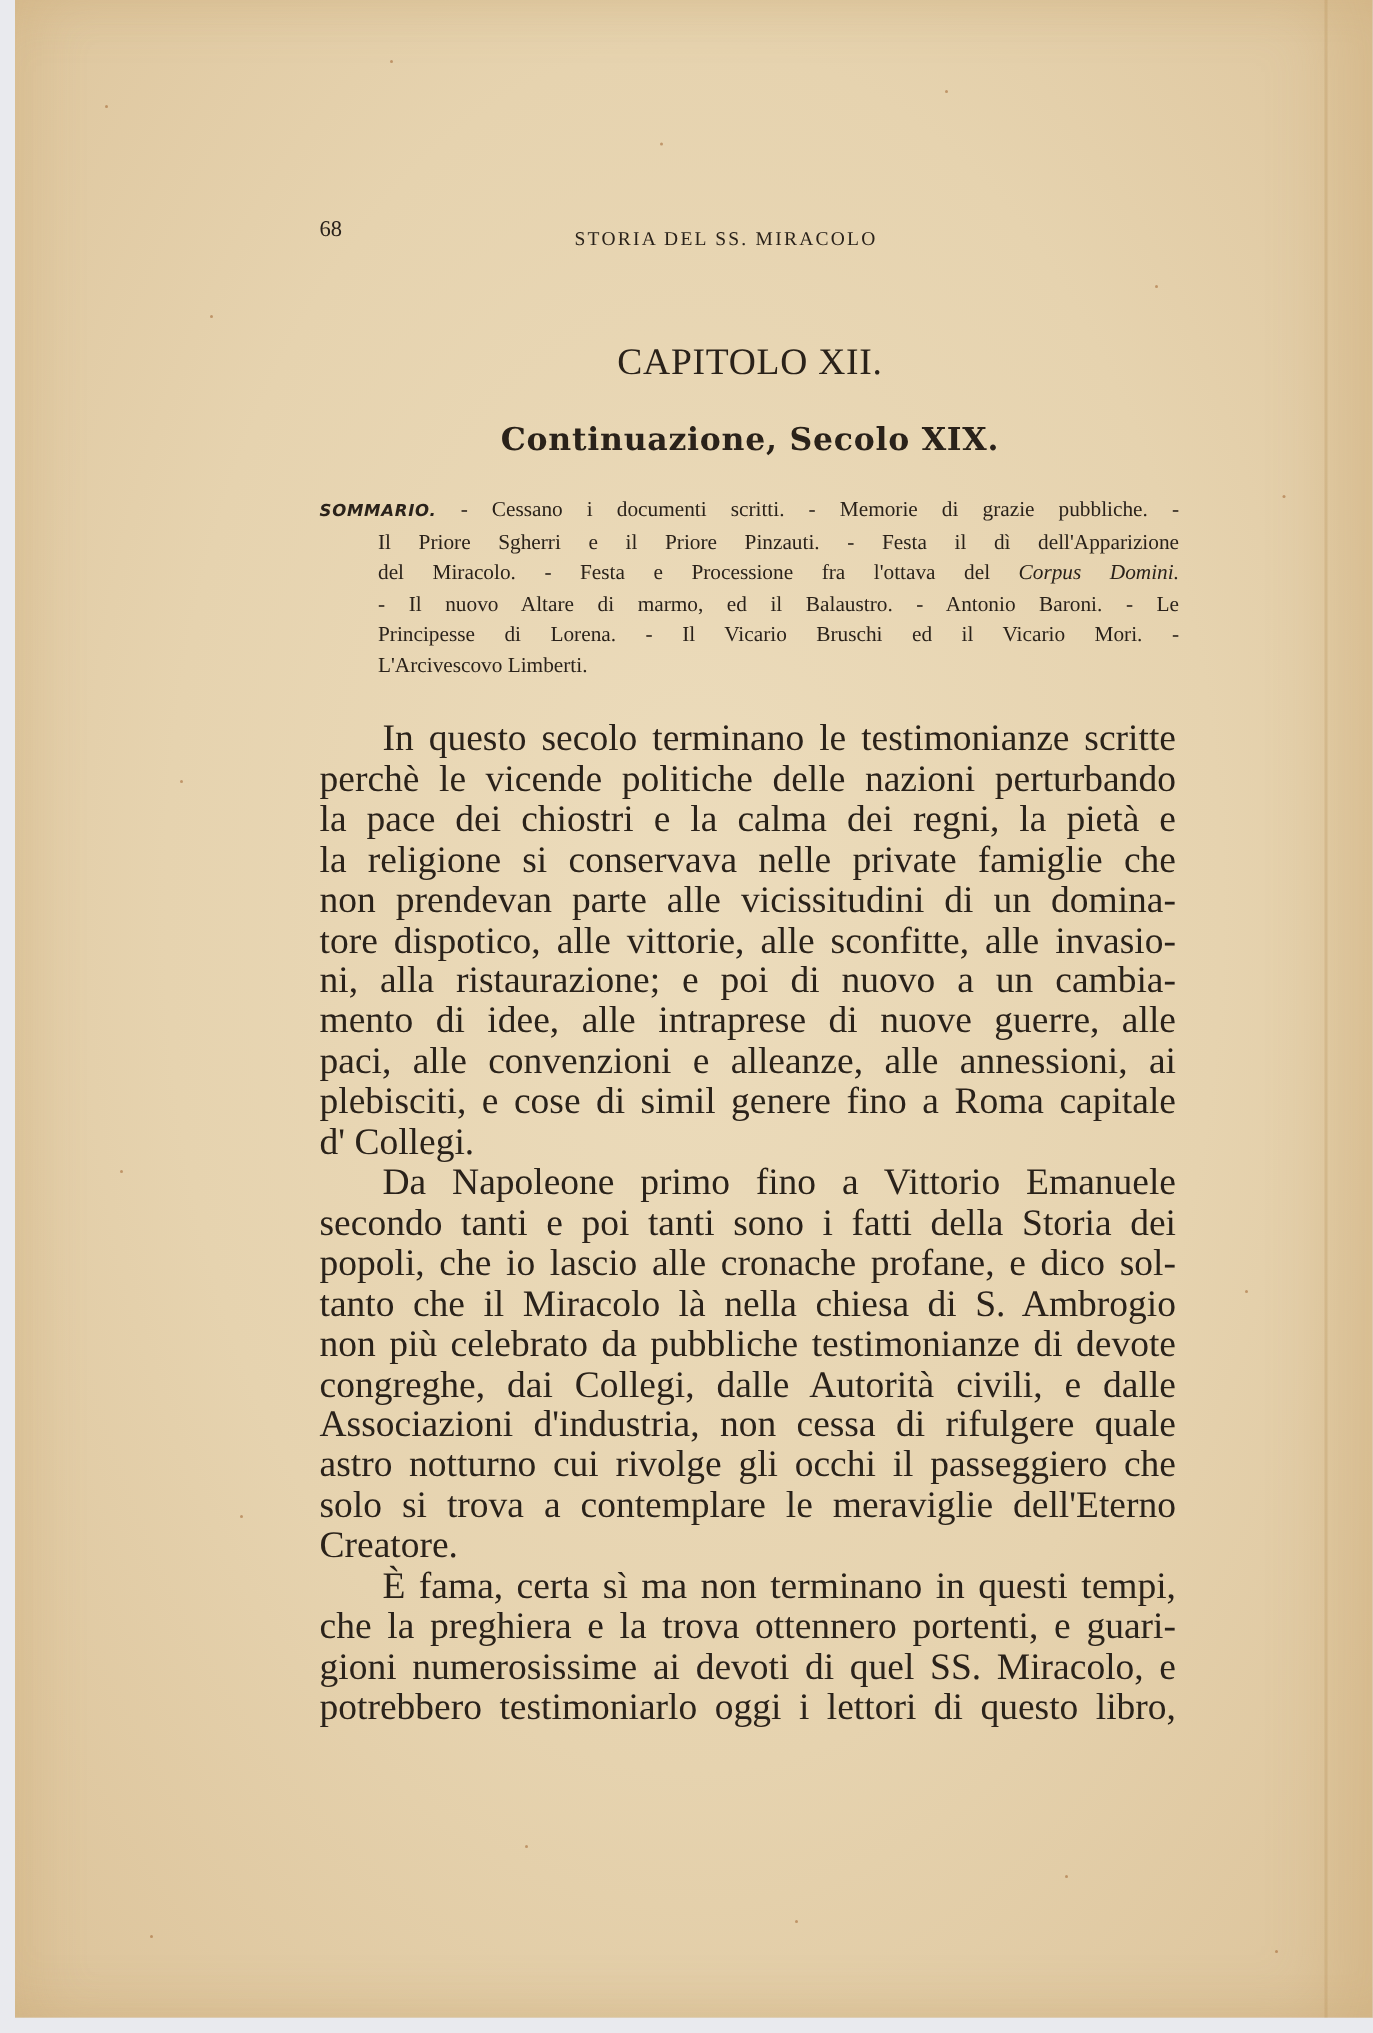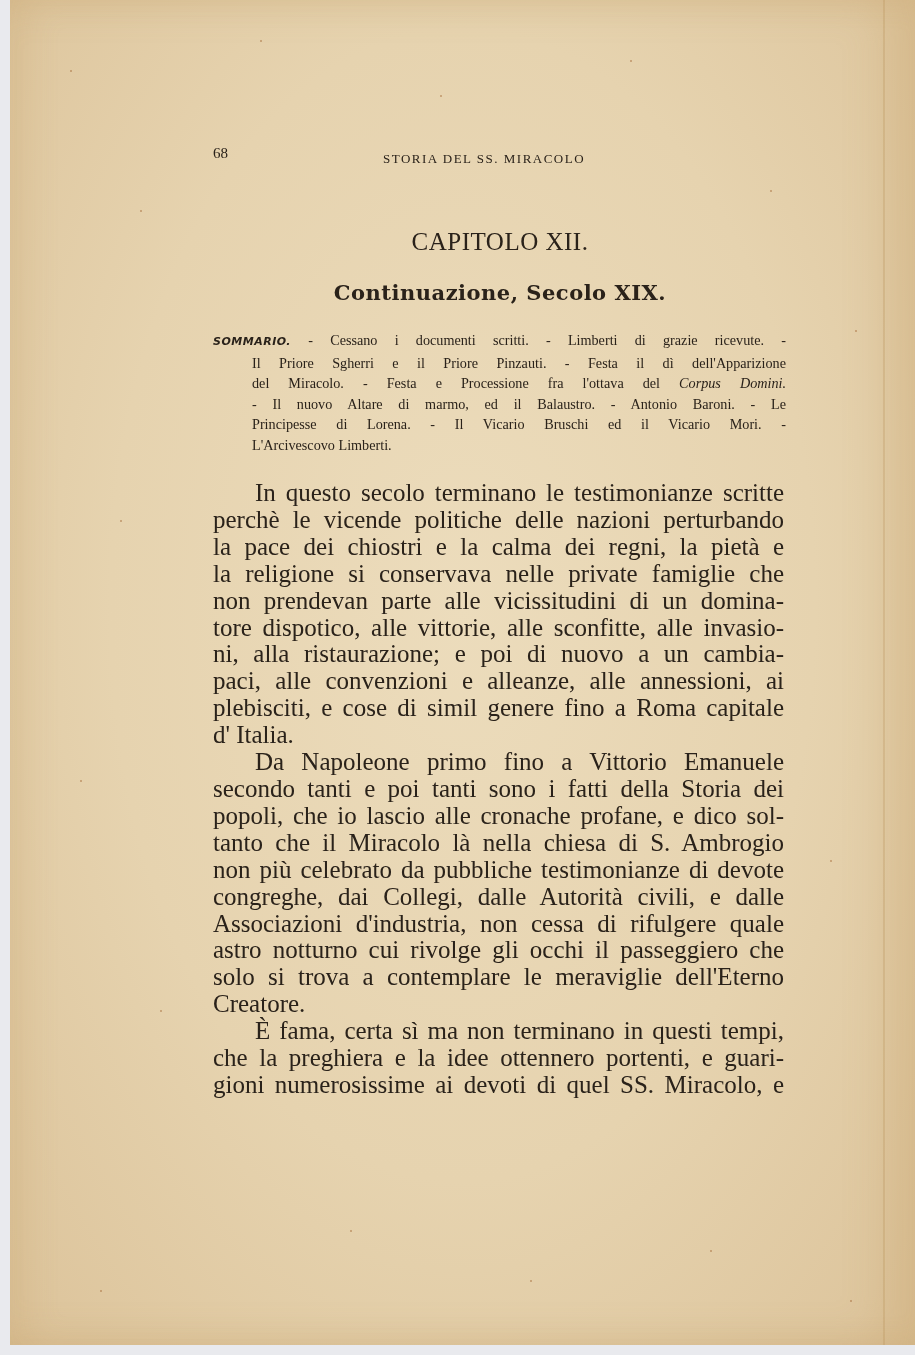--- a/index.html
+++ b/index.html
@@ -137,57 +137,59 @@
 
   <div class="running-head text">
     <span class="page-number">68</span>
     <span class="running-title">STORIA DEL SS. MIRACOLO</span>
   </div>
 
   <div class="chapter-title text">CAPITOLO XII.</div>
   <div class="chapter-subtitle text">Continuazione, Secolo XIX.</div>
 
   <div class="summary text">
-    <div class="summary-line first"><span class="summary-label">SOMMARIO.</span><span> - Cessano i documenti scritti. - Limberti di grazie ricevute. -</span></div>
+    <div class="summary-line first"><span class="summary-label">SOMMARIO.</span><span> - Cessano i documenti scritti. - Memorie di grazie pubbliche. -</span></div>
     <div class="summary-line">Il Priore Sgherri e il Priore Pinzauti. - Festa il dì dell'Apparizione</div>
     <div class="summary-line"><span>del Miracolo. - Festa e Processione fra l'ottava del </span><i>Corpus Domini.</i></div>
     <div class="summary-line">- Il nuovo Altare di marmo, ed il Balaustro. - Antonio Baroni. - Le</div>
     <div class="summary-line">Principesse di Lorena. - Il Vicario Bruschi ed il Vicario Mori. -</div>
     <div class="summary-line last">L'Arcivescovo Limberti.</div>
   </div>
 
   <div class="body-text text">
     <div>
       <div class="line indent">In questo secolo terminano le testimonianze scritte</div>
       <div class="line">perchè le vicende politiche delle nazioni perturbando</div>
       <div class="line">la pace dei chiostri e la calma dei regni, la pietà e</div>
       <div class="line">la religione si conservava nelle private famiglie che</div>
       <div class="line">non prendevan parte alle vicissitudini di un domina-</div>
       <div class="line">tore dispotico, alle vittorie, alle sconfitte, alle invasio-</div>
       <div class="line">ni, alla ristaurazione; e poi di nuovo a un cambia-</div>
+      <div class="line">mento di idee, alle intraprese di nuove guerre, alle</div>
       <div class="line">paci, alle convenzioni e alleanze, alle annessioni, ai</div>
       <div class="line">plebisciti, e cose di simil genere fino a Roma capitale</div>
-      <div class="line last">d' Italia.</div>
+      <div class="line last">d' Collegi.</div>
     </div>
     <div>
       <div class="line indent">Da Napoleone primo fino a Vittorio Emanuele</div>
       <div class="line">secondo tanti e poi tanti sono i fatti della Storia dei</div>
       <div class="line">popoli, che io lascio alle cronache profane, e dico sol-</div>
       <div class="line">tanto che il Miracolo là nella chiesa di S. Ambrogio</div>
       <div class="line">non più celebrato da pubbliche testimonianze di devote</div>
       <div class="line">congreghe, dai Collegi, dalle Autorità civili, e dalle</div>
       <div class="line">Associazioni d'industria, non cessa di rifulgere quale</div>
       <div class="line">astro notturno cui rivolge gli occhi il passeggiero che</div>
       <div class="line">solo si trova a contemplare le meraviglie dell'Eterno</div>
       <div class="line last">Creatore.</div>
     </div>
     <div>
       <div class="line indent">È fama, certa sì ma non terminano in questi tempi,</div>
-      <div class="line">che la preghiera e la idee ottennero portenti, e guari-</div>
+      <div class="line">che la preghiera e la trova ottennero portenti, e guari-</div>
       <div class="line">gioni numerosissime ai devoti di quel SS. Miracolo, e</div>
+      <div class="line">potrebbero testimoniarlo oggi i lettori di questo libro,</div>
     </div>
   </div>
 
   <span class="speck" style="left:60px;top:70px"></span>
   <span class="speck" style="left:130px;top:210px"></span>
   <span class="speck" style="left:250px;top:40px"></span>
   <span class="speck" style="left:430px;top:95px"></span>
   <span class="speck" style="left:620px;top:60px"></span>
   <span class="speck" style="left:760px;top:190px"></span>
   <span class="speck" style="left:845px;top:330px"></span>

